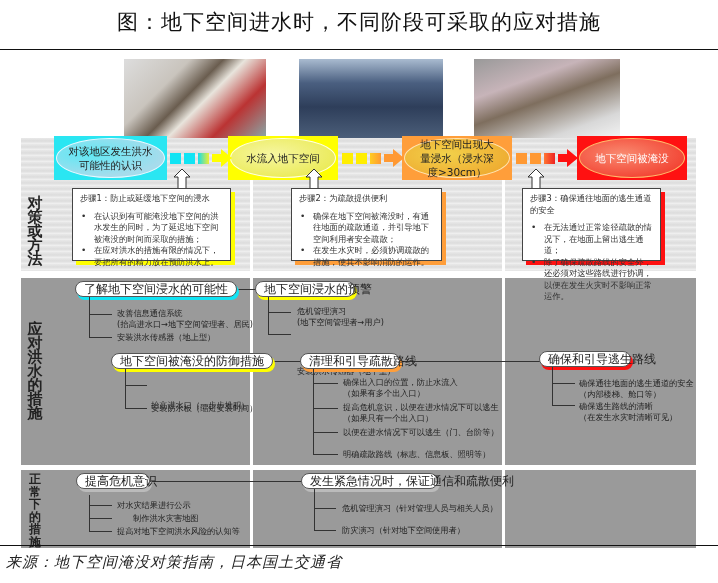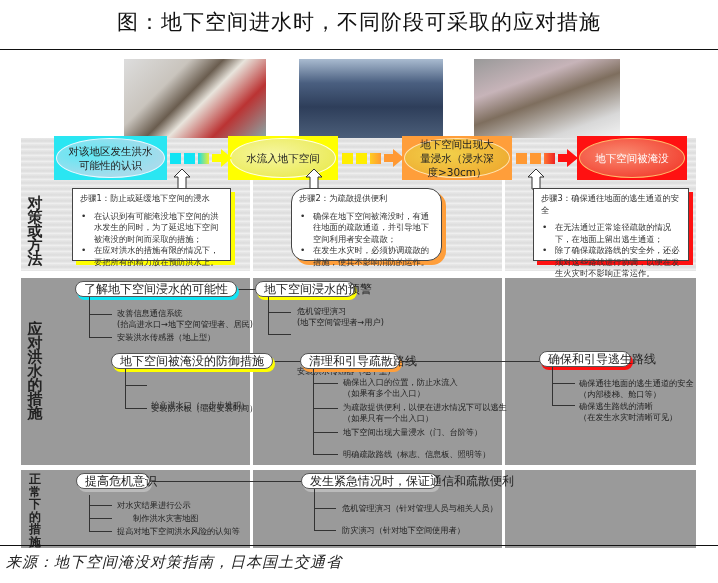--- a/index.html
+++ b/index.html
@@ -117,28 +117,28 @@
     </svg>
   </div>
 
 <div class="stepbox" style="left:72px; width:159px; height:73px; box-shadow:4px 4px 0 #ffff00;">
   <div class="head">步骤1：防止或延缓地下空间的浸水</div>
   <ul>
     <li>在认识到有可能淹没地下空间的洪水发生的同时，为了延迟地下空间被淹没的时间而采取的措施；</li>
     <li>在应对洪水的措施有限的情况下，要把所有的精力放在预防洪水上。</li>
   </ul>
 </div>
-<div class="stepbox" style="left:291px; width:151px; height:73px; box-shadow:4px 4px 0 #ff9e3a;border-radius:14px;">
+<div class="stepbox" style="left:291px; width:151px; height:73px; box-shadow:4px 4px 0 #ff9e3a;">
   <div class="head">步骤2：为疏散提供便利</div>
   <ul>
     <li>确保在地下空间被淹没时，有通往地面的疏散通道，并引导地下空间利用者安全疏散；</li>
     <li>在发生水灾时，必须协调疏散的措施，使其不影响消防的运作。</li>
   </ul>
 </div>
-<div class="stepbox" style="left:522px; width:156px; height:73px; box-shadow:4px 4px 0 #ff1111;margin-left:11px;">
+<div class="stepbox" style="left:522px; width:139px; height:73px; box-shadow:4px 4px 0 #ff1111;">
   <div class="head">步骤3：确保通往地面的逃生通道的安全</div>
   <ul>
     <li>在无法通过正常途径疏散的情况下，在地面上留出逃生通道；</li>
     <li>除了确保疏散路线的安全外，还必须对这些路线进行协调，以便在发生火灾时不影响正常运作。</li>
   </ul>
 </div>
 
 <div class="hline" style="left:178px; top:289px; width:80px;"></div>
 <div class="pill" style="left:75px; top:281px; box-shadow:2px 3px 0 #11e4f4;">了解地下空间浸水的可能性</div>
 <div class="vline" style="left:89px; top:297px; height:40px;"></div>
@@ -166,23 +166,23 @@
 <div class="item" style="left:151px; top:403px;">安装防水板（缩短安装时间）</div>
 
 <div class="pill" style="left:300px; top:353px; width:100px; box-shadow:2px 3px 0 #ff9e3a;">清理和引导疏散路线</div>
 <div class="vline" style="left:313px; top:369px; height:85px;"></div>
 <div class="hline" style="left:313px; top:383px; width:25px;"></div>
 <div class="hline" style="left:313px; top:408px; width:25px;"></div>
 <div class="hline" style="left:313px; top:432px; width:25px;"></div>
 <div class="hline" style="left:313px; top:454px; width:25px;"></div>
 <div class="item" style="left:343px; top:377px;">确保出入口的位置，防止水流入</div>
 <div class="item" style="left:343px; top:388px;">（如果有多个出入口）</div>
-<div class="item" style="left:343px; top:402px;">为疏散提供便利，以便在进水情况下可以逃生</div>
+<div class="item" style="left:343px; top:402px;">提高危机意识，以便在进水情况下可以逃生</div>
 <div class="item" style="left:343px; top:413px;">（如果只有一个出入口）</div>
-<div class="item" style="left:343px; top:427px;">地下空间出现大量浸水（门、台阶等）</div>
+<div class="item" style="left:343px; top:427px;">以便在进水情况下可以逃生（门、台阶等）</div>
 <div class="item" style="left:343px; top:449px;">明确疏散路线（标志、信息板、照明等）</div>
 
 <div class="pill" style="left:539px; top:351px; width:92px; box-shadow:2px 3px 0 #ff1111;">确保和引导逃生路线</div>
 <div class="vline" style="left:552px; top:367px; height:38px;"></div>
 <div class="hline" style="left:552px; top:383px; width:23px;"></div>
 <div class="hline" style="left:552px; top:405px; width:23px;"></div>
 <div class="item" style="left:579px; top:378px;">确保通往地面的逃生通道的安全</div>
 <div class="item" style="left:579px; top:389px;">（内部楼梯、舱口等）</div>
 <div class="item" style="left:579px; top:401px;">确保逃生路线的清晰</div>
 <div class="item" style="left:579px; top:412px;">（在发生水灾时清晰可见）</div>

